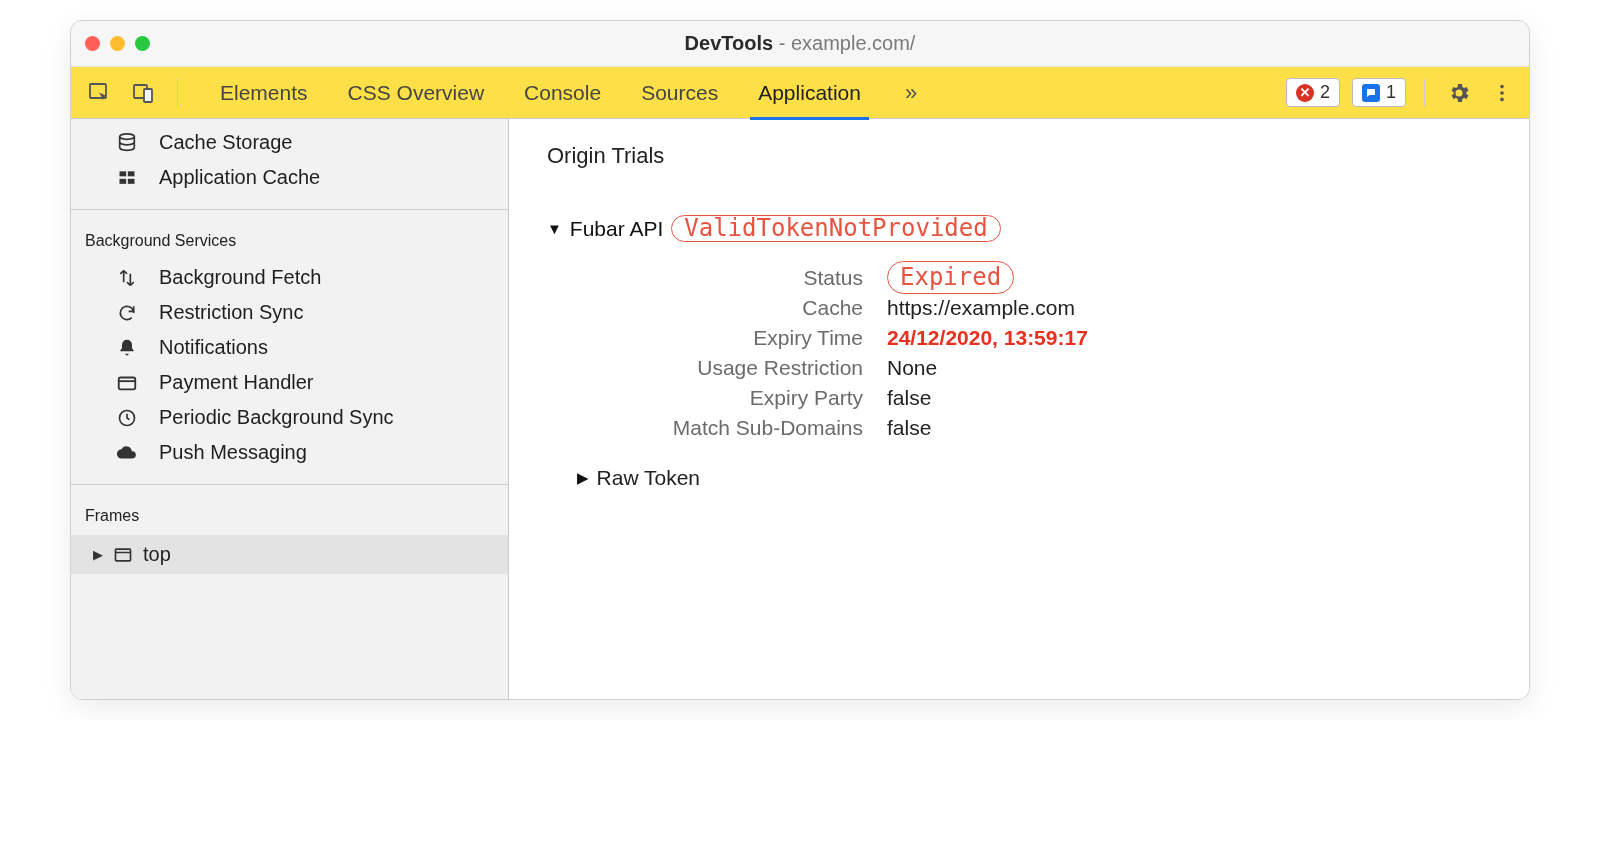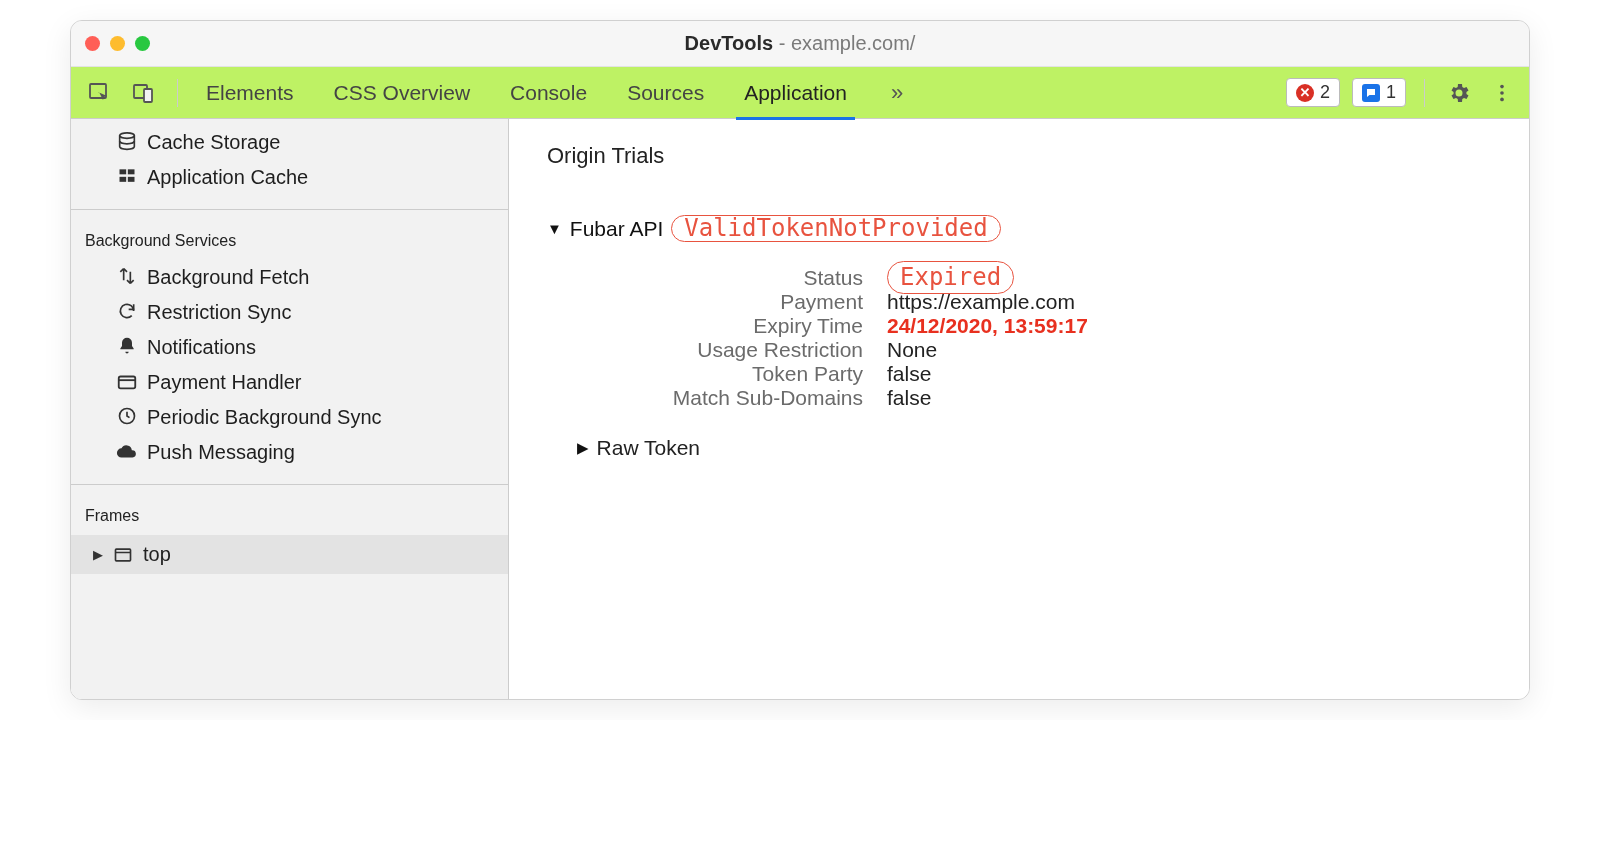--- a/index.html
+++ b/index.html
@@ -40,24 +40,24 @@
     pointer-events: none;
   }
   .title .bold { font-weight: 600; }
   .title .dim { color: #7a7a7a; font-weight: 400; }
 
   
   .toolbar {
     height: 52px;
     display: flex;
     align-items: center;
-    background: #bef264;
+    background: #fde047;
     border-bottom: 1px solid #ccc;
     padding: 0 12px;
-    gap: 2px;
+    gap: 16px;
     font-size: 21px;
     color: #555;
   }
   .tb-left { display:flex; align-items:center; gap: 12px; }
   .tb-div { width:1px; height:28px; background:#ccc; margin:0 6px;}
   .tabs { display:flex; align-items:center; gap: 40px; flex:1; padding-left: 20px;}
   .tab { cursor:pointer; color:#444; white-space: nowrap; position:relative; height:52px; display:flex; align-items:center;}
   .tab.active { color:#222; }
   .tab.active::after {
     content:""; position:absolute; bottom:-1px; left:-8px; right:-8px;
@@ -85,21 +85,21 @@
   .sidebar {
     width: 438px;
     background:#f2f2f2;
     border-right:1px solid #ccc;
     font-size:20px; color:#222;
   }
   .side-group { border-bottom:1px solid #ccc; padding: 8px 0 14px 0;}
   .side-group:last-child{border-bottom:none;}
   .side-header { padding: 14px 14px 10px 14px; font-size:16px; color:#222;}
   .side-item {
-    display:flex; gap:8px;
+    display:flex; align-items:center; gap:20px;
     padding: 6px 14px 6px 44px;
     cursor:pointer;
     color:#1e1e1e;
   }
   .side-item .ic { width:24px; display:inline-flex; justify-content:center; color:#444;}
   .side-sel {
     display:flex; align-items:center; gap:10px;
     padding:8px 14px 8px 22px; background:#e3e3e3; cursor:pointer;
   }
   .tri { font-size:13px; color:#333; }
@@ -109,21 +109,21 @@
   .h { font-size:22px; font-weight:400; margin-bottom:46px; }
   .trial-row { display:flex; align-items:center; gap:8px; margin-bottom:24px;}
   .caret { font-size:15px; color:#111; }
   .trial-name { font-size:21px; color:#111; }
   .pill {
     border:1.5px solid #e8533f; color:#e8533f;
     border-radius: 999px; padding:1px 12px 2px 12px;
     font-family: ui-monospace, Menlo, Consolas, monospace;
     font-size:24px; line-height:22px;
   }
-  .kv { display:grid; grid-template-columns: 300px auto; row-gap: 0; margin-left: 40px; align-items:center; font-size:21px;}
+  .kv { display:grid; grid-template-columns: 300px auto; row-gap: 6px; margin-left: 40px; align-items:center; font-size:21px;}
   .k { text-align:right; color:#6b6b6b; padding-right:24px;}
   .v { color:#222; }
   .v.red { color:#e8301f; font-weight:700; }
   .raw { margin-top:26px; margin-left:30px; display:flex; align-items:center; gap:8px; cursor:pointer;}
 </style>
 </head>
 <body>
 
 <div class="window">
 
@@ -296,30 +296,30 @@
       <div class="trial-row">
         <span class="caret">▼</span>
         <span class="trial-name">Fubar API</span>
         <span class="pill">ValidTokenNotProvided</span>
       </div>
 
       <div class="kv">
         <div class="k">Status</div>
         <div class="v"><span class="pill">Expired</span></div>
 
-        <div class="k">Payment</div>
+        <div class="k">Cache</div>
         <div class="v">https://example.com</div>
 
         <div class="k">Expiry Time</div>
         <div class="v red">24/12/2020, 13:59:17</div>
 
         <div class="k">Usage Restriction</div>
         <div class="v">None</div>
 
-        <div class="k">Token Party</div>
+        <div class="k">Expiry Party</div>
         <div class="v">false</div>
 
         <div class="k">Match Sub-Domains</div>
         <div class="v">false</div>
       </div>
 
       <div class="raw">
         <span class="caret">▶</span>
         <span>Raw Token</span>
       </div>

